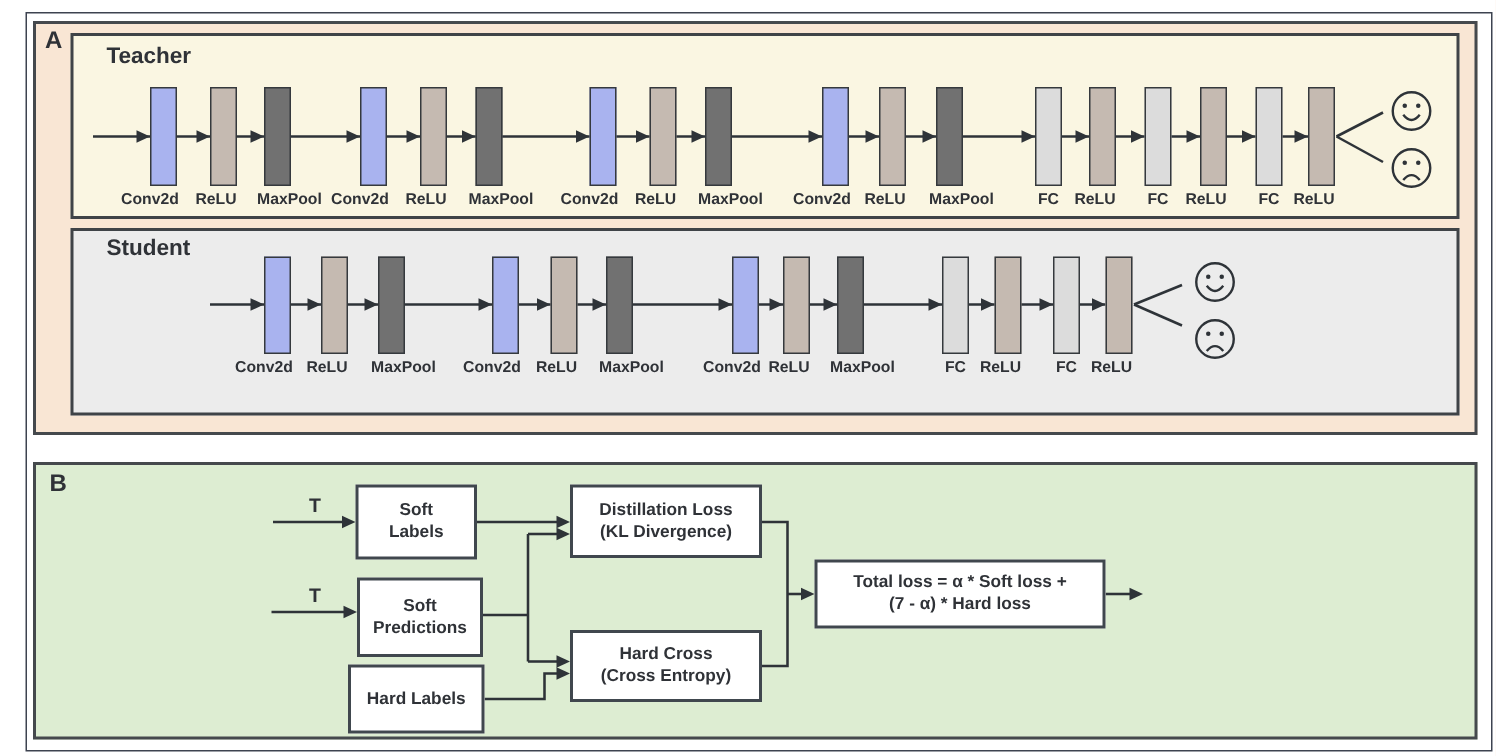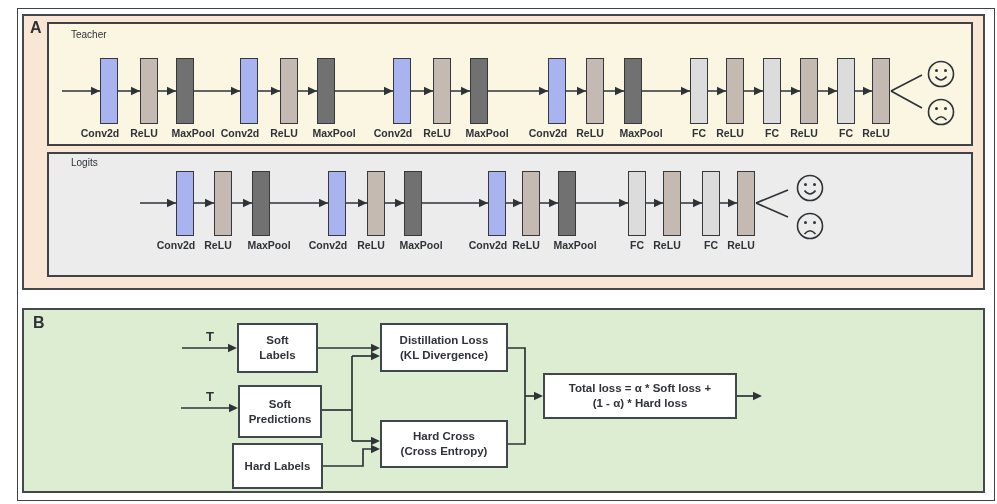--- a/index.html
+++ b/index.html
@@ -3,21 +3,21 @@
 <meta charset="utf-8">
 <style>
   html,body{margin:0;padding:0;background:#fff;}
   .figure{position:relative;width:997px;height:504px;background:#ffffff;
           font-family:"Liberation Sans",sans-serif;overflow:hidden;}
   .abs{position:absolute;box-sizing:border-box;}
   .outer{border:1.5px solid #3d4350;z-index:0;}
   .panel{border:2px solid #45494d;z-index:0;}
   .inner-box{border:2px solid #3f4347;z-index:0;}
   .panel-label{font-weight:bold;font-size:16px;color:#2f3237;z-index:2;}
-  .row-title{font-weight:normal;font-size:10px;color:#2f3237;z-index:2;}
+  .row-title{font-weight:bold;font-size:15px;color:#2f3237;z-index:2;}
   .block{border:1.5px solid #35393d;z-index:2;}
   .block-label{font-weight:bold;font-size:10.5px;color:#2f3237;transform:translateX(-50%);
                white-space:nowrap;z-index:2;}
   .connectors{left:0;top:0;z-index:1;}
   .bbox{background:#ffffff;border:2px solid #40474e;display:flex;align-items:center;
         justify-content:center;text-align:center;font-weight:bold;font-size:11.5px;
         line-height:1.3;color:#2f3237;white-space:pre-line;z-index:2;padding:2px 4px;}
   .t-label{font-weight:bold;font-size:13px;color:#2f3237;transform:translateX(-50%);z-index:2;}
 </style>
 </head>
@@ -27,21 +27,21 @@
 
   <div class="abs outer" style="left:17px;top:8px;width:978px;height:493px;"></div>
 
   <div class="abs panel" id="panel-a" style="left:22px;top:14px;width:963px;height:276px;background:#f9e6d4;"></div>
   <div class="abs panel-label" style="left:30px;top:19px;">A</div>
 
   <div class="abs inner-box" id="teacher-box" style="left:47px;top:22px;width:926px;height:124px;background:#faf6e2;"></div>
   <div class="abs row-title" style="left:71px;top:29px;">Teacher</div>
 
   <div class="abs inner-box" id="student-box" style="left:47px;top:152px;width:926px;height:125px;background:#ececec;"></div>
-  <div class="abs row-title" style="left:71px;top:157px;">Logits</div>
+  <div class="abs row-title" style="left:71px;top:157px;">Student</div>
 
   <div class="abs panel" id="panel-b" style="left:22px;top:308px;width:963px;height:185px;background:#ddedd2;"></div>
   <div class="abs panel-label" style="left:33px;top:314px;">B</div>
 
   <svg class="abs connectors" id="connectors" width="997" height="504" viewBox="0 0 997 504">
       <g stroke="#2e3338" stroke-width="1.7" fill="none">
         <path d="M62 91 H872"></path>
         <path d="M891 91 L922 75"></path>
         <path d="M891 91 L922 108"></path>
         <path d="M140 203 H737"></path>
@@ -131,21 +131,21 @@
   <div class="abs bbox" style="left:237px;top:323px;width:81px;height:50px;">Soft
 Labels</div>
   <div class="abs bbox" style="left:238px;top:385px;width:84px;height:53px;">Soft
 Predictions</div>
   <div class="abs bbox" style="left:232px;top:443px;width:91px;height:46px;text-align:right;">Hard Labels</div>
   <div class="abs bbox" style="left:380px;top:323px;width:128px;height:49px;">Distillation Loss
 (KL Divergence)</div>
   <div class="abs bbox" style="left:380px;top:420px;width:128px;height:48px;">Hard Cross
 (Cross Entropy)</div>
   <div class="abs bbox" style="left:543px;top:373px;width:194px;height:46px;">Total loss = α * Soft loss +
-(1 - α) * Hard loss</div>
+(7 - α) * Hard loss</div>
 
   <div class="abs t-label" style="left:210px;top:329px;">T</div>
   <div class="abs t-label" style="left:210px;top:389px;">T</div>
 
 <div class="abs block" style="left: 100px; top: 58px; width: 18px; height: 66px; background: rgb(169, 179, 239);"></div>
     <div class="abs block-label" style="left: 100px; top: 127px;">Conv2d</div>
     <div class="abs block" style="left: 140px; top: 58px; width: 18px; height: 66px; background: rgb(197, 186, 177);"></div>
     <div class="abs block-label" style="left: 144px; top: 127px;">ReLU</div>
     <div class="abs block" style="left: 176px; top: 58px; width: 18px; height: 66px; background: rgb(113, 113, 113);"></div>
     <div class="abs block-label" style="left: 193px; top: 127px;">MaxPool</div>

